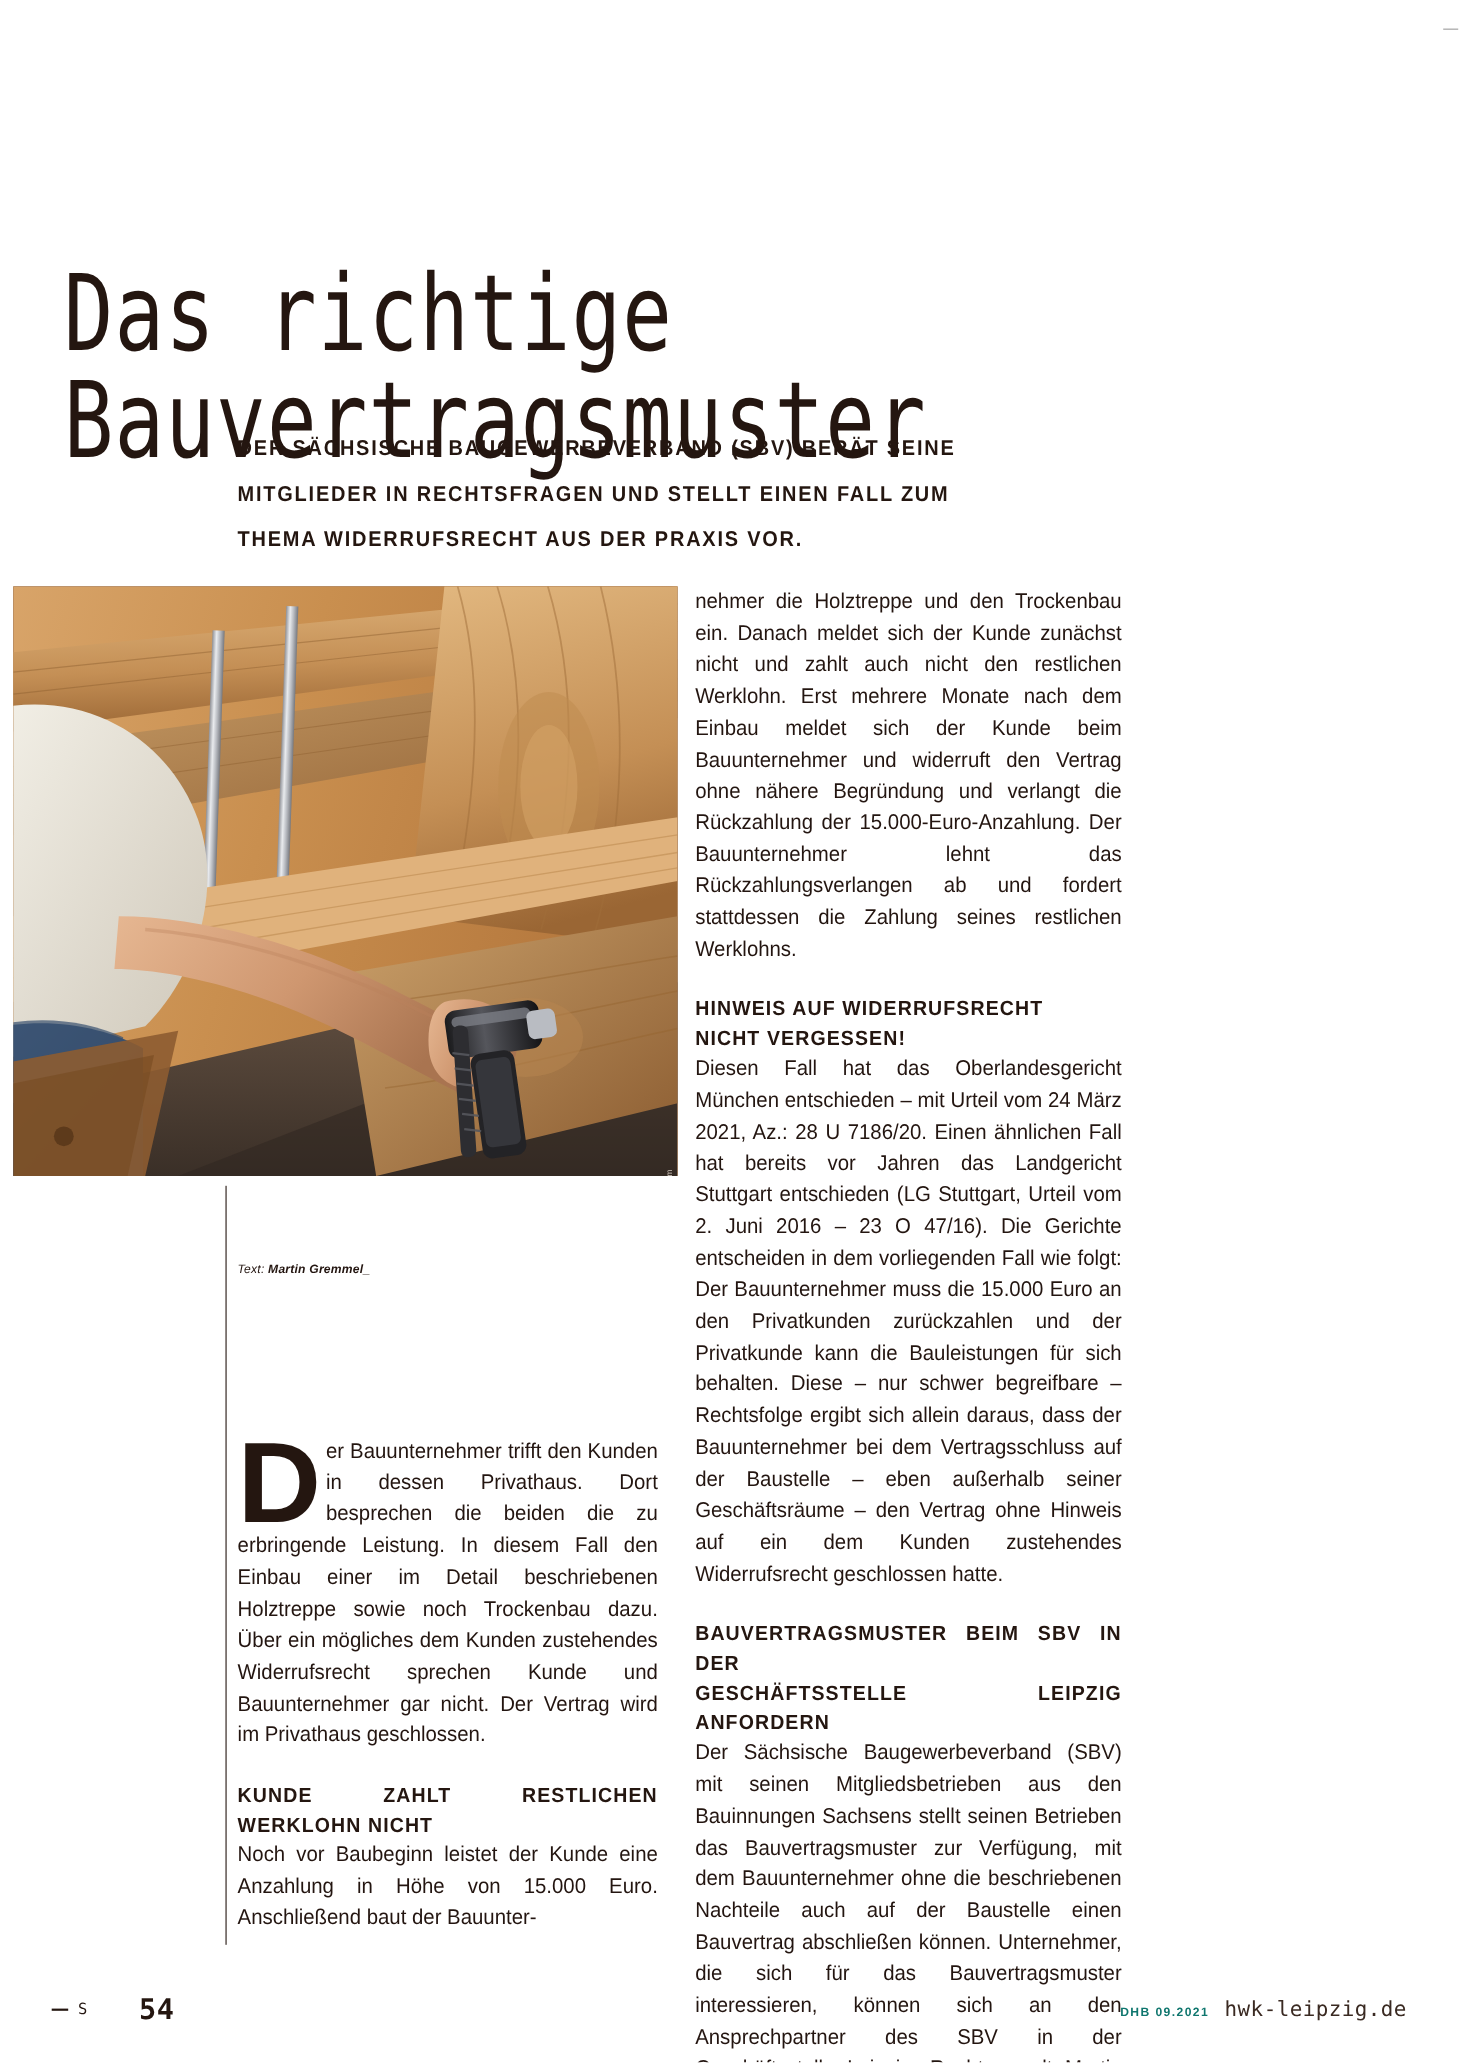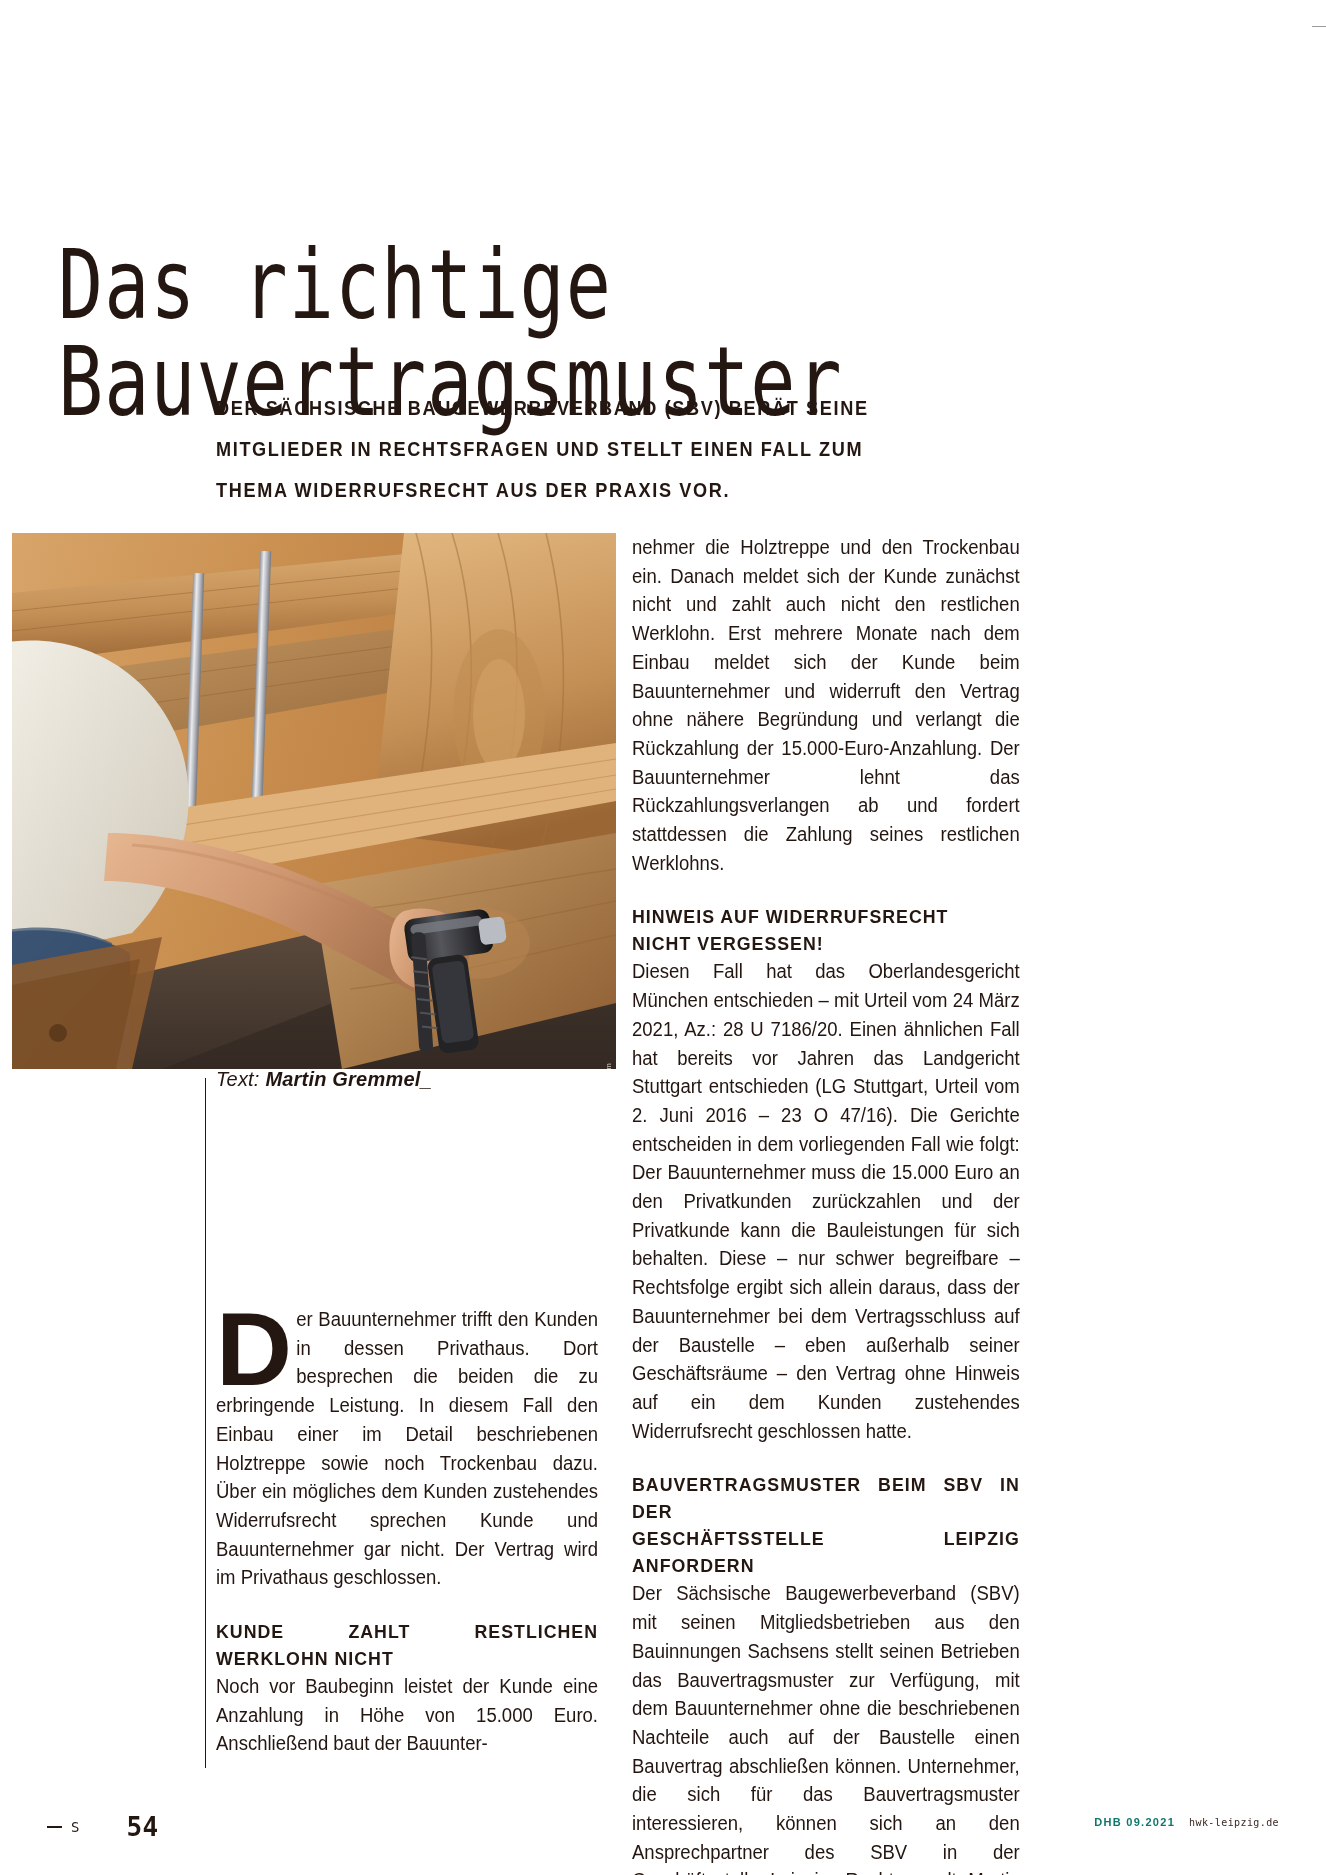--- a/index.html
+++ b/index.html
@@ -101,23 +101,23 @@
     font-size: 18.6px;
     line-height: 27px;
     margin-top: 26px !important;
     color: #241610;
   }
   .sub-head.tight { margin-top: 0 !important; }
 
   .byline {
     position: absolute;
     left: 216px;
-    top: 1068px;
+    top: 1148px;
     font-family: "Liberation Sans Narrow", "Liberation Sans", sans-serif;
-    font-size: 20px;
+    font-size: 11px;
     font-style: italic;
     color: #231510;
     letter-spacing: .2px;
   }
   .byline b { font-style: italic; font-weight: 700; }
 
   .dropcap {
     float: left;
     font-family: "Liberation Sans Narrow", "Liberation Sans", sans-serif;
     font-weight: 700;
@@ -178,21 +178,21 @@
   .footer-mag {
     font-family: Liberation Sans, sans-serif;
     font-weight: 700;
     font-size: 11px;
     letter-spacing: 1.3px;
     color: #0f766e;
   }
   .footer-site {
     font-family: "DejaVu Sans Mono", monospace;
     font-weight: 400;
-    font-size: 10px;
+    font-size: 19px;
     letter-spacing: .4px;
     color: #3a2a22;
   }
 
   
   .crop-mark {
     position: absolute;
     right: 0px;
     top: 26px;
     width: 14px;

